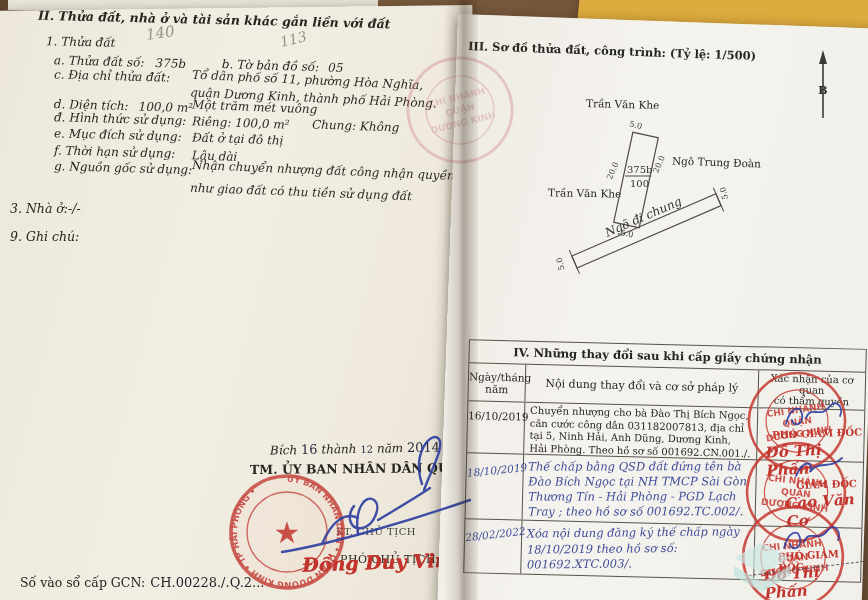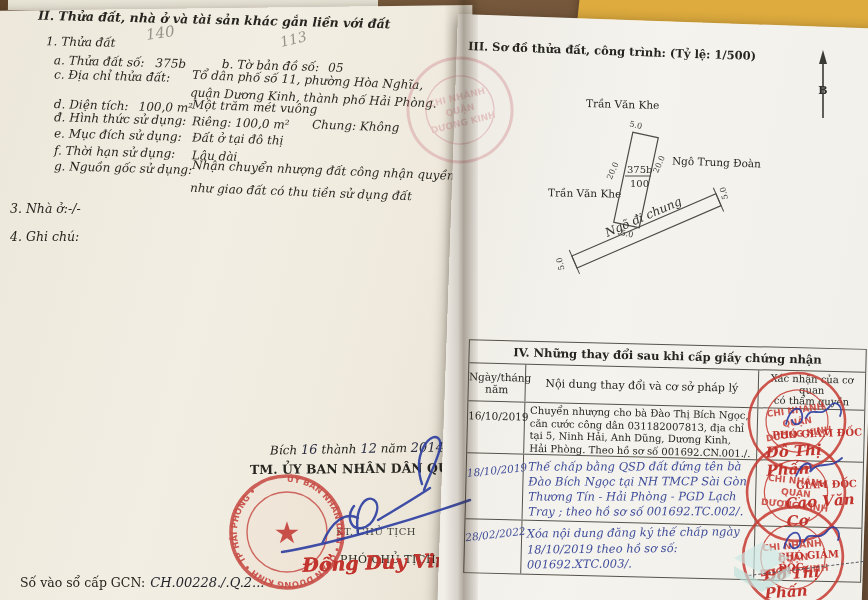--- a/index.html
+++ b/index.html
@@ -4,21 +4,21 @@
 <style>
   html,body{margin:0;padding:0;background:#6e5139;}
   #scene{position:relative;width:868px;height:600px;overflow:hidden;
          background:linear-gradient(100deg,#5f452c 0%,#7a5c3e 30%,#6e5139 100%);
          font-family:"DejaVu Serif","Liberation Serif",serif;}
   .abs{position:absolute;}
   .it{font-style:italic;}
   .b{font-weight:bold;}
   .ink{color:#26251f;}
   .hw{color:#3f4d9a;font-style:italic;}
-  .hwdark{color:#2e2e44;font-style:italic;}
+  .hwdark{color:#2e2e44;}
   .pencil{color:#97938a;font-style:italic;}
   .red{color:#c2342e;}
   .page{box-shadow:0 4px 14px rgba(30,20,10,.5);}
   #page-left{left:-16px;top:8px;width:492px;height:606px;transform:rotate(-0.7deg);
      background:linear-gradient(105deg,#ece7da 0%,#f2eee3 45%,#efeadd 75%,#e7e2d3 100%);}
   #page-right{left:458px;top:14px;width:424px;height:600px;transform:rotate(2deg);transform-origin:top left;
      background:linear-gradient(100deg,#eeebe4 0%,#f5f3ee 40%,#f1efe9 100%);}
   #behind-paper{left:8px;top:-4px;width:370px;height:16px;background:#e9e5d7;transform:rotate(0.6deg);}
   #yellow-book{left:580px;top:-46px;width:400px;height:102px;transform:rotate(6deg);
      background:repeating-linear-gradient(90deg,#d7a437 0 14px,#e9c45a 14px 26px,#c89а33 26px 27px);
@@ -87,27 +87,27 @@
   <div class="abs val" style="left:192px;top:132px;transform:rotate(2deg)">Đất ở tại đô thị</div>
 
   <div class="abs lbl" style="left:54px;top:145px;transform:rotate(1.6deg)">f. Thời hạn sử dụng:</div>
   <div class="abs val" style="left:192px;top:149px;transform:rotate(2deg)">Lâu dài</div>
 
   <div class="abs lbl" style="left:54px;top:161px;transform:rotate(1.6deg)">g. Nguồn gốc sử dụng:</div>
   <div class="abs val" style="left:192px;top:165px;transform:rotate(2.4deg)">Nhận chuyển nhượng đất công nhận quyền sử dụng đất</div>
   <div class="abs val" style="left:190px;top:185px;transform:rotate(2.2deg)">như giao đất có thu tiền sử dụng đất</div>
 
   <div class="abs lbl" style="left:10px;top:201px;font-size:12.5px">3. Nhà ở:-/-</div>
-  <div class="abs lbl" style="left:10px;top:229px;font-size:12.5px">4. Ghi chú:</div>
+  <div class="abs lbl" style="left:10px;top:229px;font-size:12.5px">9. Ghi chú:</div>
 
   <div class="abs" style="left:270px;top:441px;font-size:12px;transform:rotate(-1deg);white-space:nowrap">
     <span class="lbl">Bích</span>
     <span class="hwdark" style="font-size:13px">16</span>
     <span class="lbl">thành</span>
-    <span class="hwdark" style="font-size:13px">12</span>
+    <span class="hwdark" style="font-size:10px">12</span>
     <span class="lbl">năm</span>
     <span class="hwdark" style="font-size:13px">2014</span>
   </div>
   <div class="abs ink b" style="left:250px;top:461px;font-size:12.5px;transform:rotate(-0.5deg)">TM. ỦY BAN NHÂN DÂN QUẬN</div>
 
   <svg class="abs" style="left:225px;top:470px;opacity:.88;z-index:6" width="124" height="124" viewBox="0 0 124 124">
     <circle cx="62" cy="62" r="56" fill="rgba(215,70,60,0.05)" stroke="#c23a34" stroke-width="3.6" opacity="0.9"></circle>
     <circle cx="62" cy="62" r="40" fill="none" stroke="#c23a34" stroke-width="1.4" opacity="0.85"></circle>
     <defs>
         <path id="arcMain" d="M62,12 a50,50 0 1,1 -0.01,0" fill="none"></path>

